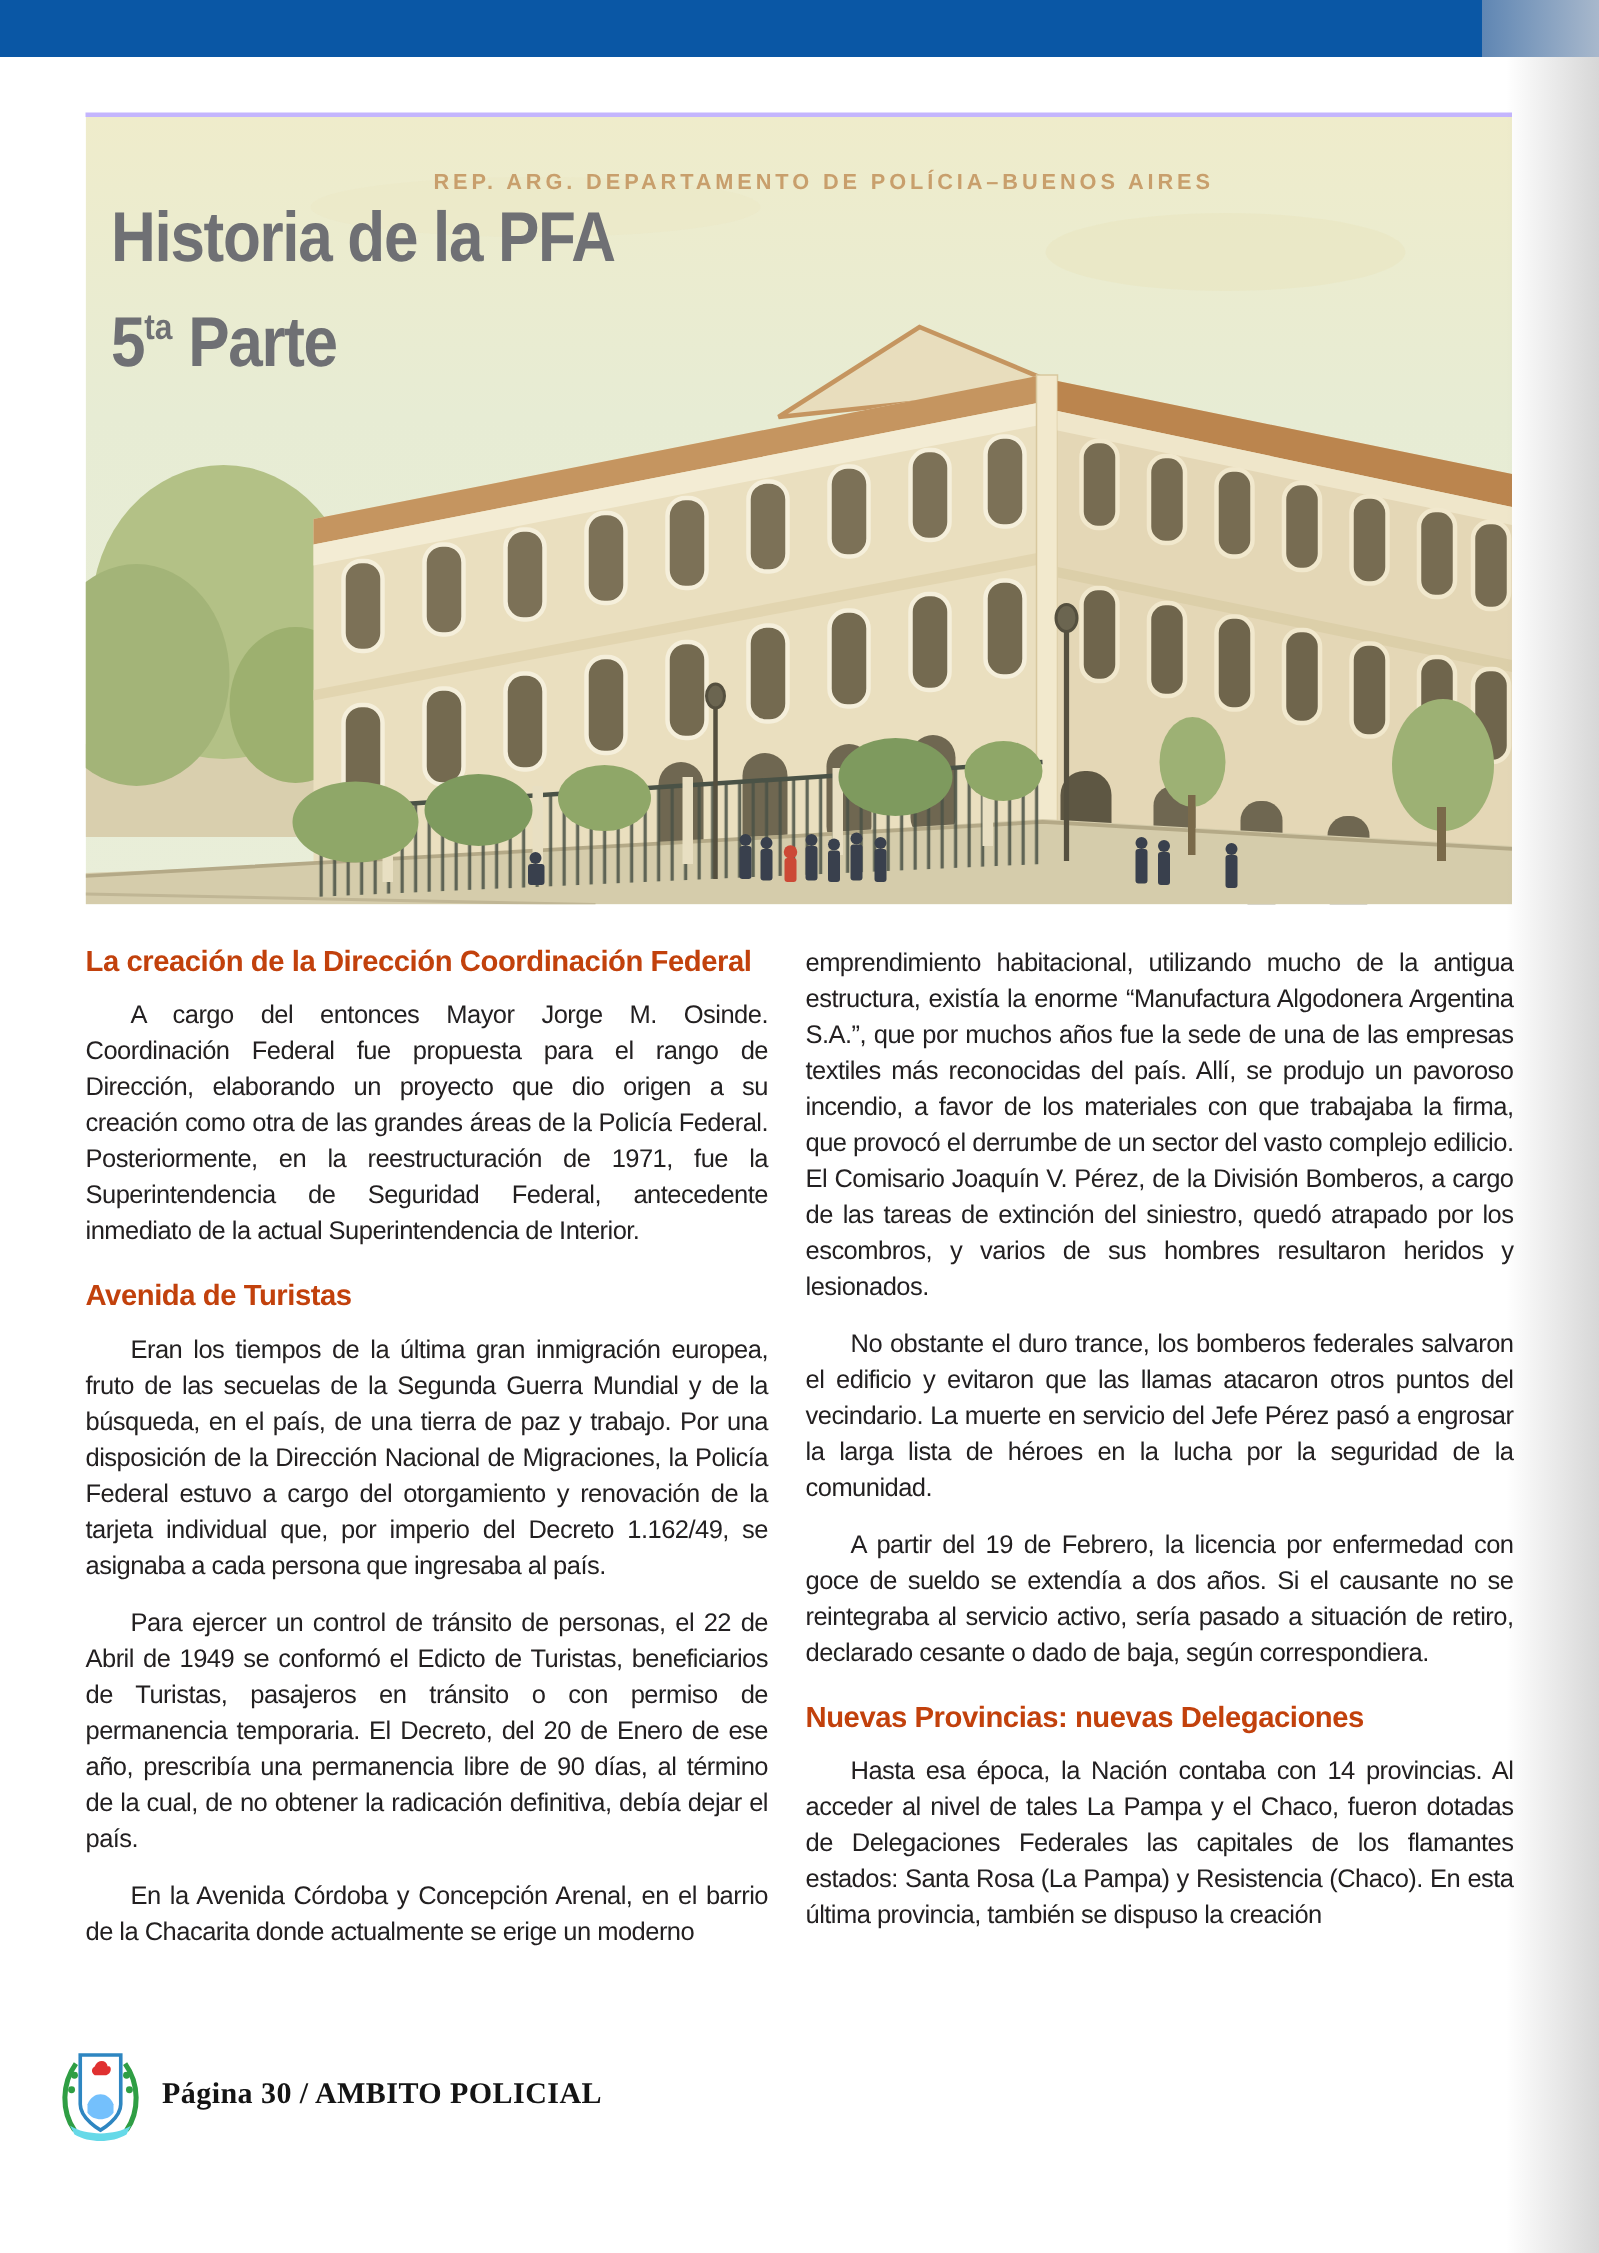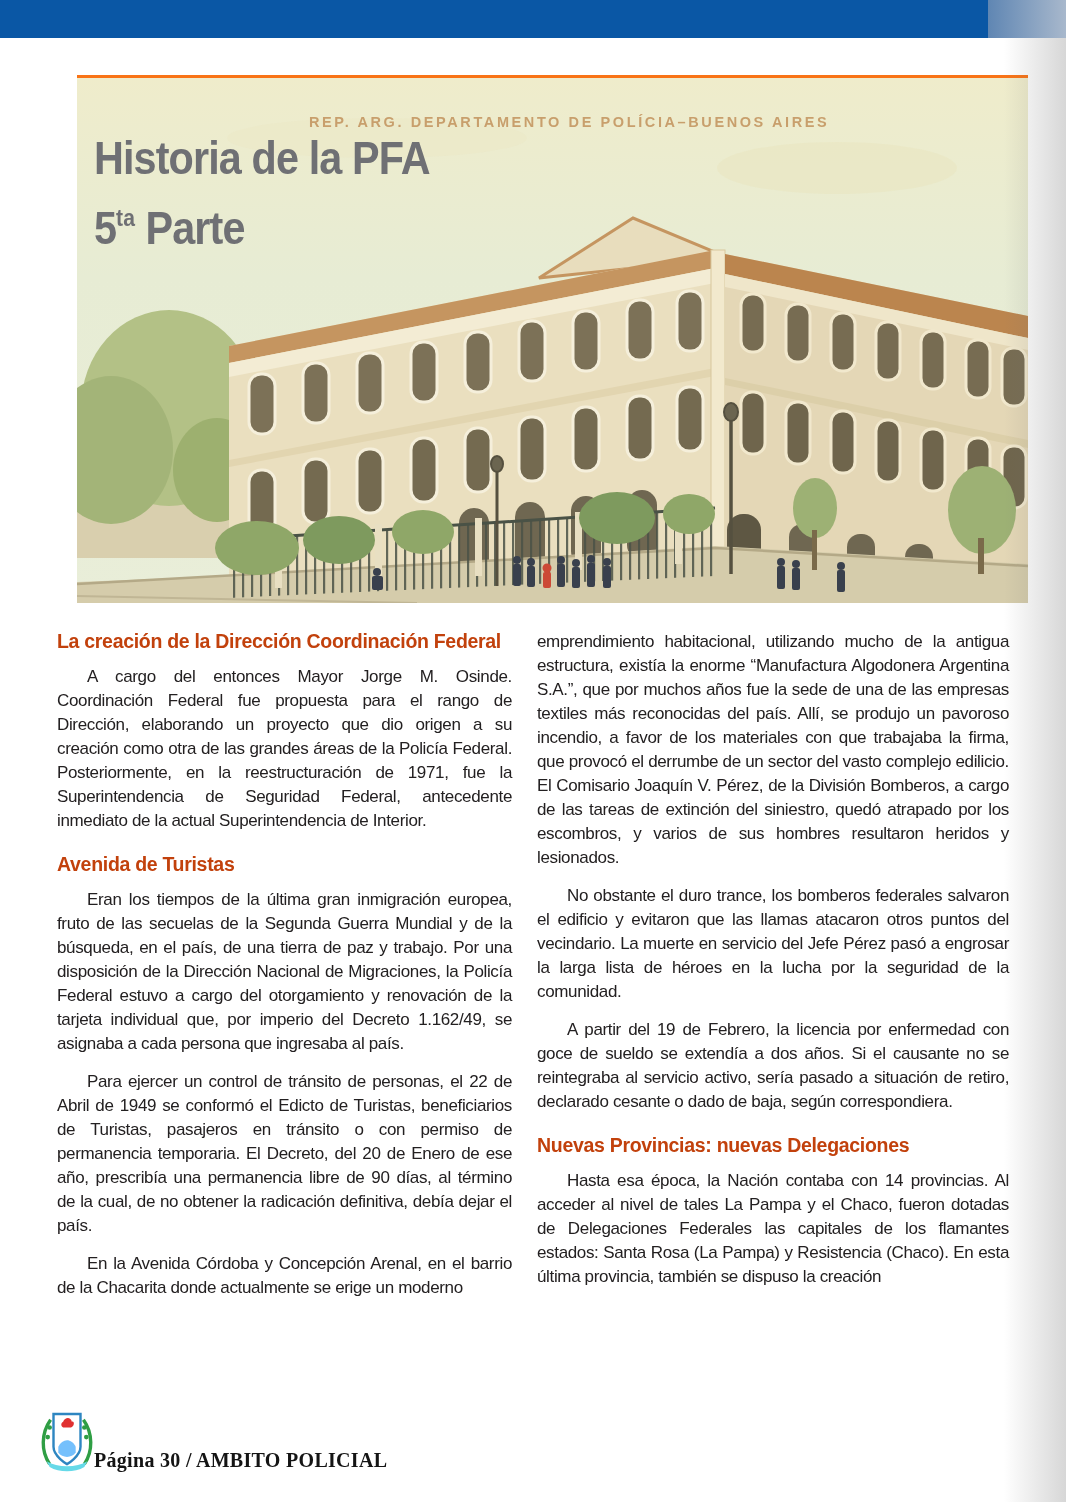--- a/index.html
+++ b/index.html
@@ -12,21 +12,21 @@
   .topbar { position:absolute; left:0; top:0; width:1066px; height:38px; background:#0a57a5; }
   .topbar-accent { position:absolute; right:0; top:0; width:78px; height:38px;
     background:linear-gradient(to right,#5f86b3,#a8b8cc); }
   
   .edge-shadow { position:absolute; top:38px; right:0; width:62px; height:1464px;
     background:linear-gradient(to right, rgba(110,110,110,0) 0%, rgba(110,110,110,0.28) 100%);
     pointer-events:none; z-index:9; }
 
   
   .postcard { position:absolute; left:57px; top:75px; width:951px; height:525px; overflow:hidden;
-    border-top:3px solid #f97316;margin-left:20px; }
+    border-top:3px solid #c4b5fd; }
   .postcard svg { display:block; }
   .pc-caption { position:absolute; left:232px; top:36px; color:#c2925c; opacity:.85;
     font-weight:bold; font-size:14.5px; letter-spacing:2.6px; white-space:nowrap; }
   .pc-title1, .pc-title2 { position:absolute; left:17px; color:#6f7074; font-weight:bold;
     letter-spacing:-1px; transform:scaleX(0.88); transform-origin:left top; white-space:nowrap;
     margin:0; }
   .pc-title1 { top:52px; font-size:47px; }
   .pc-title2 { top:122px; font-size:47px; }
   .pc-title2 sup { font-size:24px; vertical-align:18px; letter-spacing:0; }
   .pc-title2 .rest { margin-left:12px; }
@@ -35,21 +35,21 @@
   .columns { position:absolute; left:57px; top:630px; width:952px;
     display:grid; grid-template-columns:455px 472px; column-gap:25px; }
   .section-heading { color:#c2410c; font-size:19.5px; font-weight:bold;
     letter-spacing:-0.3px; margin:20px 0 12px 0; }
   .section:first-child .section-heading { margin-top:0; }
   .col p { font-size:17px; line-height:24px; color:#232021; text-align:justify;
     letter-spacing:-0.35px; margin:0 0 14px 0; text-indent:30px; }
   .col p.no-indent { text-indent:0; }
 
   
-  .footer { position:absolute; left:40px; top:1408px; display:flex; align-items:flex-end; }
+  .footer { position:absolute; left:40px; top:1364px; display:flex; align-items:center; gap:14px; }
   .footer-text { font-family:"Liberation Serif", serif; font-weight:bold;
     font-size:20px; color:#141414; letter-spacing:0.3px; }
 </style>
 </head>
 <body>
 
 <div class="topbar">
   <div class="topbar-accent"></div>
 </div>
 

